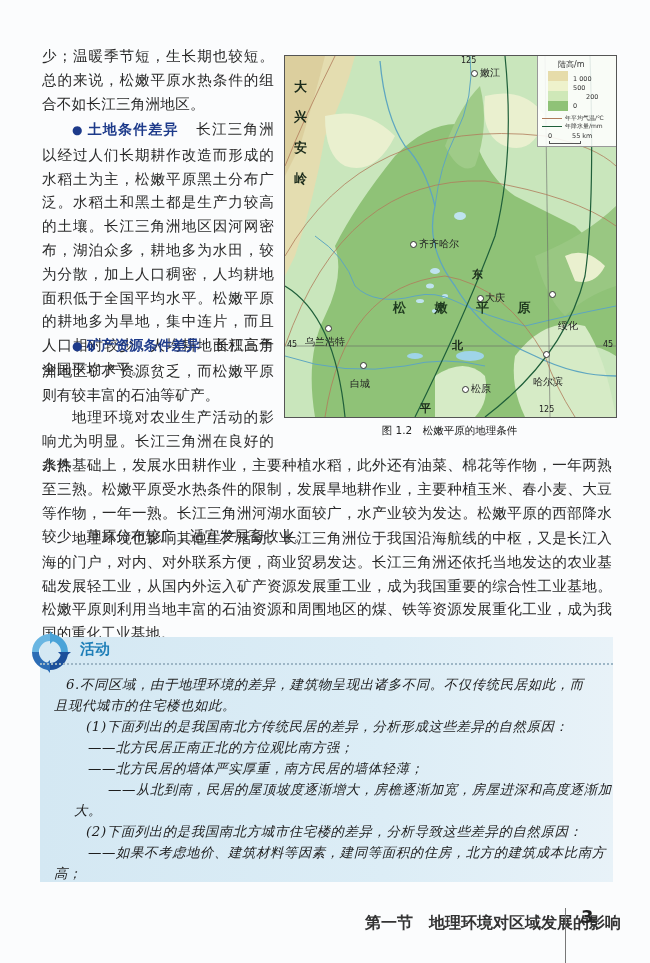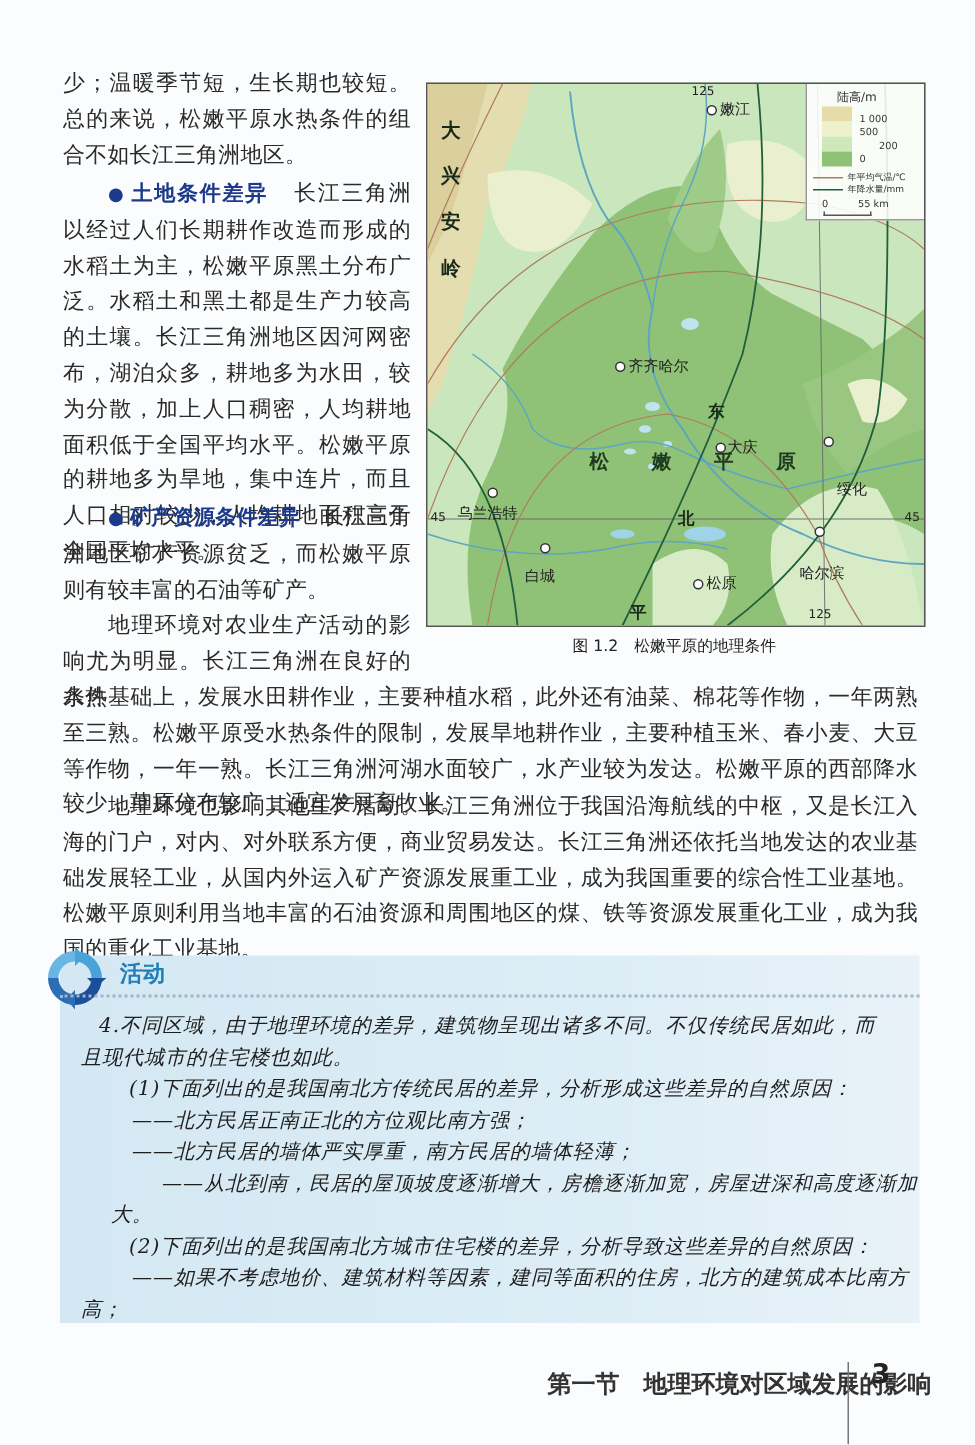--- a/index.html
+++ b/index.html
@@ -219,21 +219,21 @@
   <path d="M40,22 A18,18 0 0 1 22,40 L22,33 A11,11 0 0 0 33,22 Z" fill="#1c4f9a"></path>
   <path d="M22,40 A18,18 0 0 1 4,22 L11,22 A11,11 0 0 0 22,33 Z" fill="#2d6db5"></path>
   <path d="M4,22 A18,18 0 0 1 22,4 L22,11 A11,11 0 0 0 11,22 Z" fill="#6ab6e2"></path>
   <polygon points="22,1 28,8 22,14" fill="#4aa3d8"></polygon>
   <polygon points="43,22 36,28 30,22" fill="#1c4f9a"></polygon>
   <polygon points="22,43 16,36 22,30" fill="#2d6db5"></polygon>
 </svg>
 <div class="activity-title">活动</div>
 <div class="activity-dots"></div>
 
-<p class="act-text" style="left:66px;top:675px;width:540px;text-indent:12px;margin-left:-12px;padding-left:0;">4.不同区域，由于地理环境的差异，建筑物呈现出诸多不同。不仅传统民居如此，而且现代城市的住宅楼也如此。</p>
+<p class="act-text" style="left:66px;top:675px;width:540px;text-indent:12px;margin-left:-12px;padding-left:0;">6.不同区域，由于地理环境的差异，建筑物呈现出诸多不同。不仅传统民居如此，而且现代城市的住宅楼也如此。</p>
 <p class="act-text" style="left:86px;top:717px;width:525px;">(1)下面列出的是我国南北方传统民居的差异，分析形成这些差异的自然原因：</p>
 <p class="act-text" style="left:88px;top:738px;width:520px;">——北方民居正南正北的方位观比南方强；</p>
 <p class="act-text" style="left:88px;top:759px;width:520px;">——北方民居的墙体严实厚重，南方民居的墙体轻薄；</p>
 <p class="act-text" style="left:54px;top:780px;width:555px;text-indent:34px;margin-left:20px;">——从北到南，民居的屋顶坡度逐渐增大，房檐逐渐加宽，房屋进深和高度逐渐加大。</p>
 <p class="act-text" style="left:86px;top:822px;width:525px;">(2)下面列出的是我国南北方城市住宅楼的差异，分析导致这些差异的自然原因：</p>
 <p class="act-text" style="left:54px;top:843px;width:555px;text-indent:34px;font-style:italic;">——如果不考虑地价、建筑材料等因素，建同等面积的住房，北方的建筑成本比南方高；</p>
 
 <div class="footer-text">第一节　地理环境对区域发展的影响</div>
 <div class="footer-sep"></div>
 <div class="page-num">3</div>

